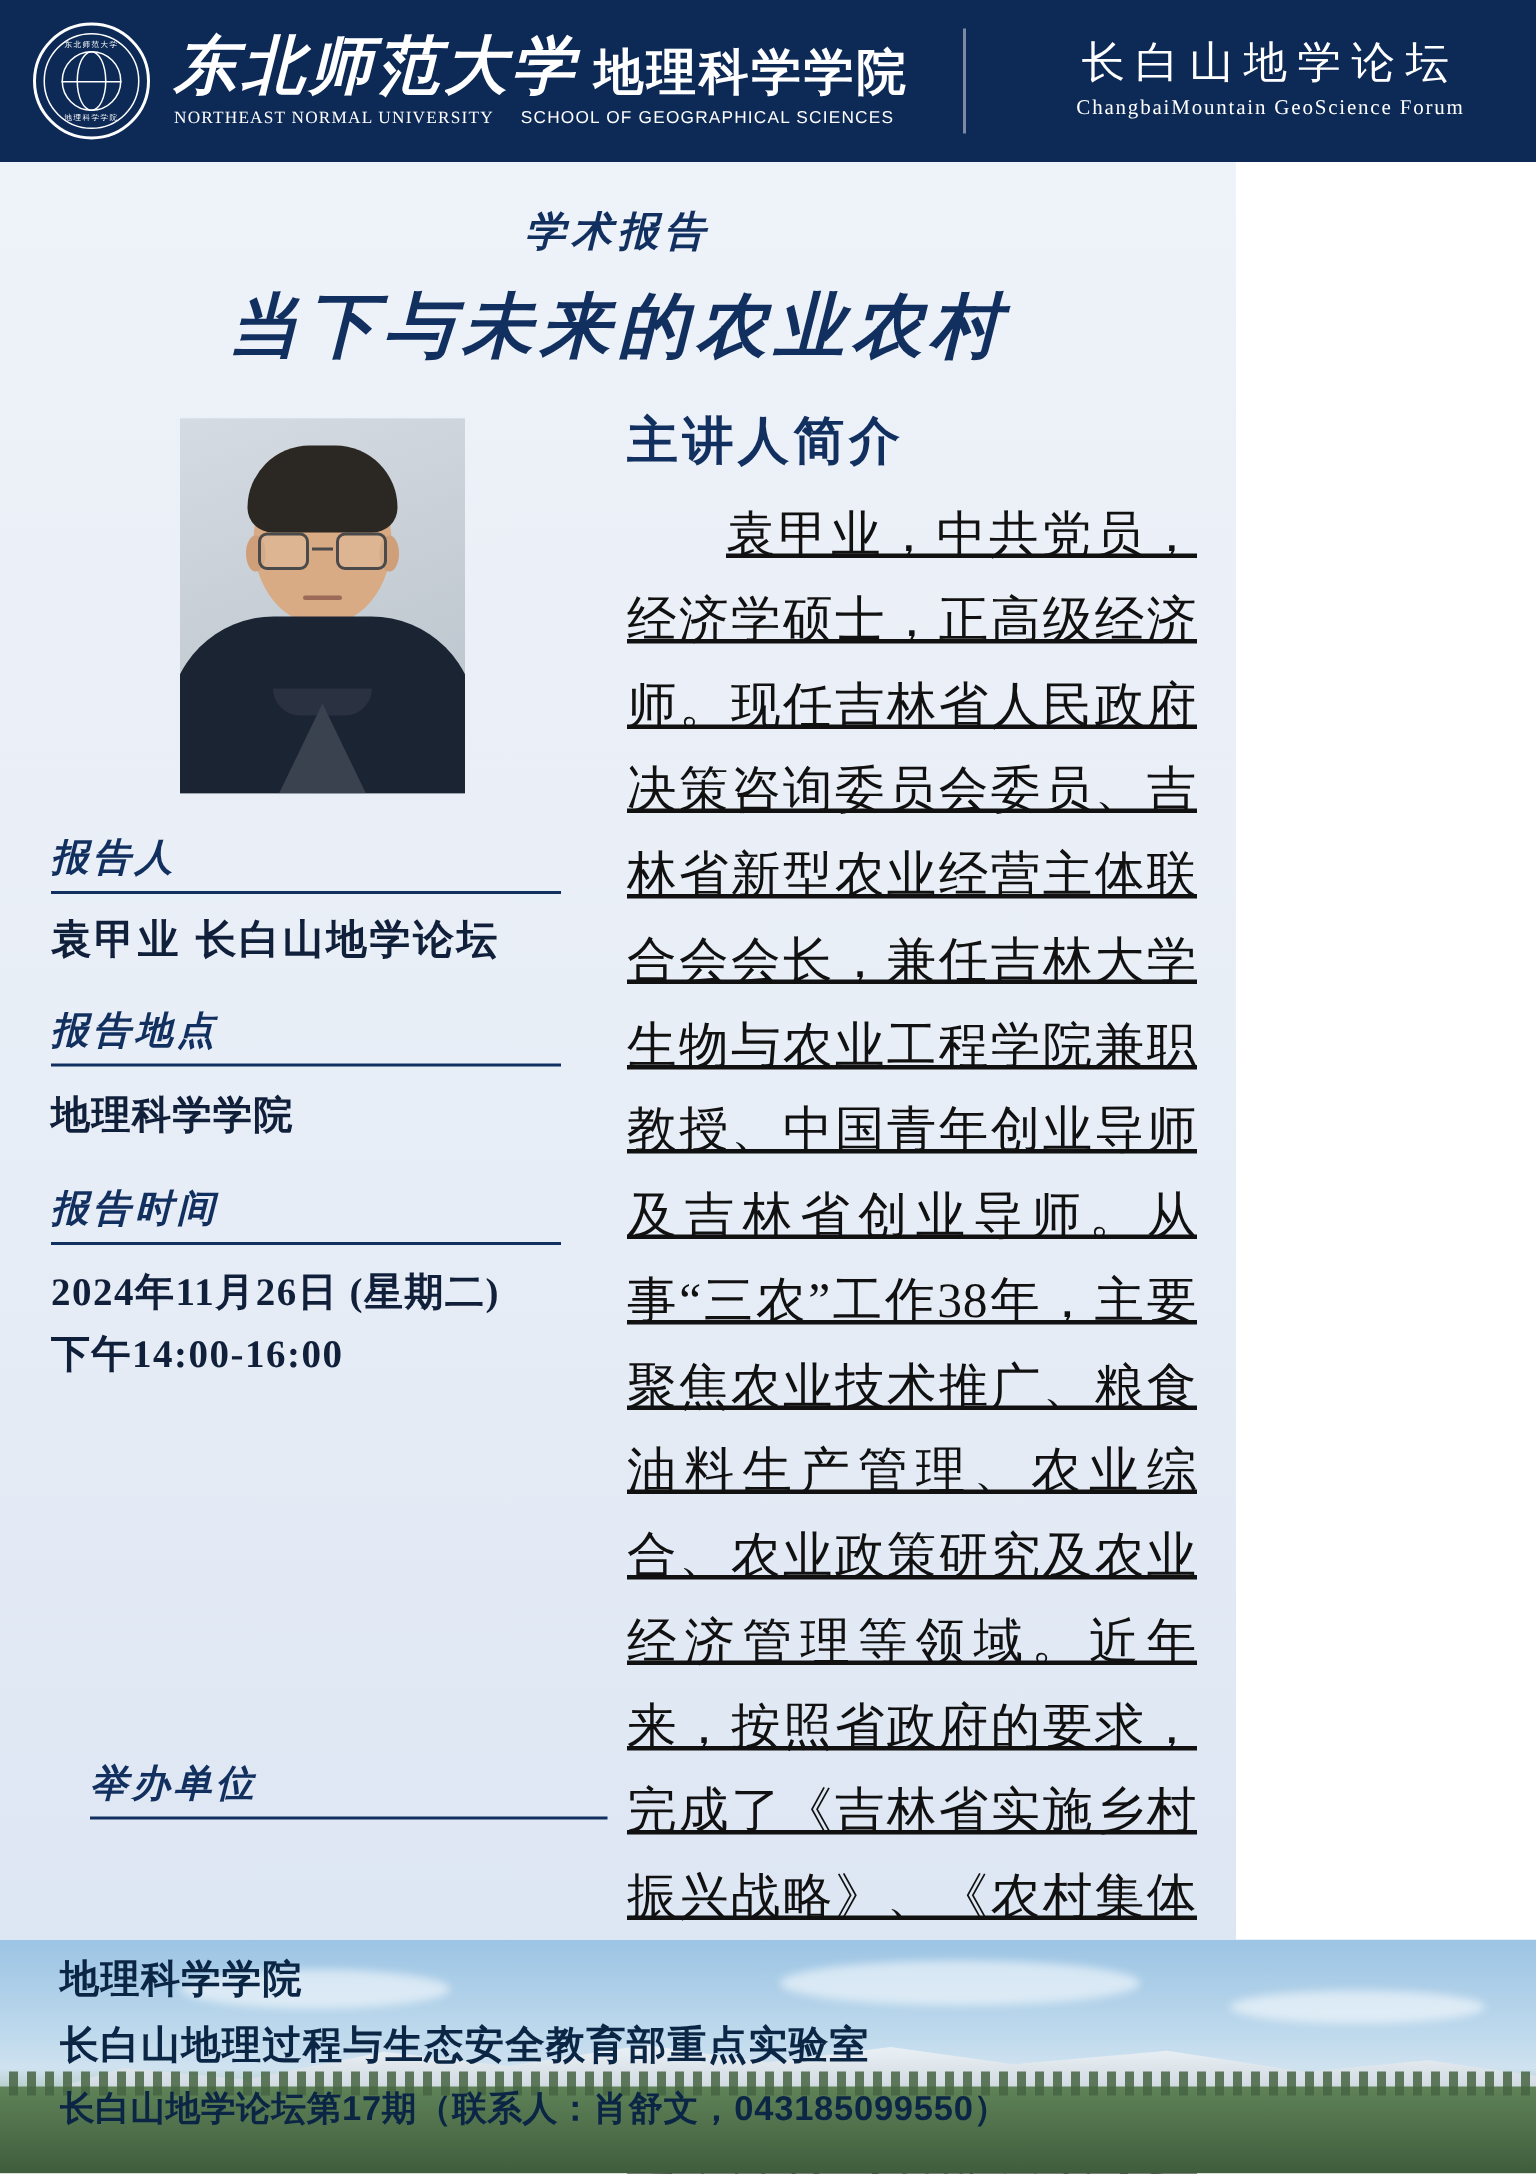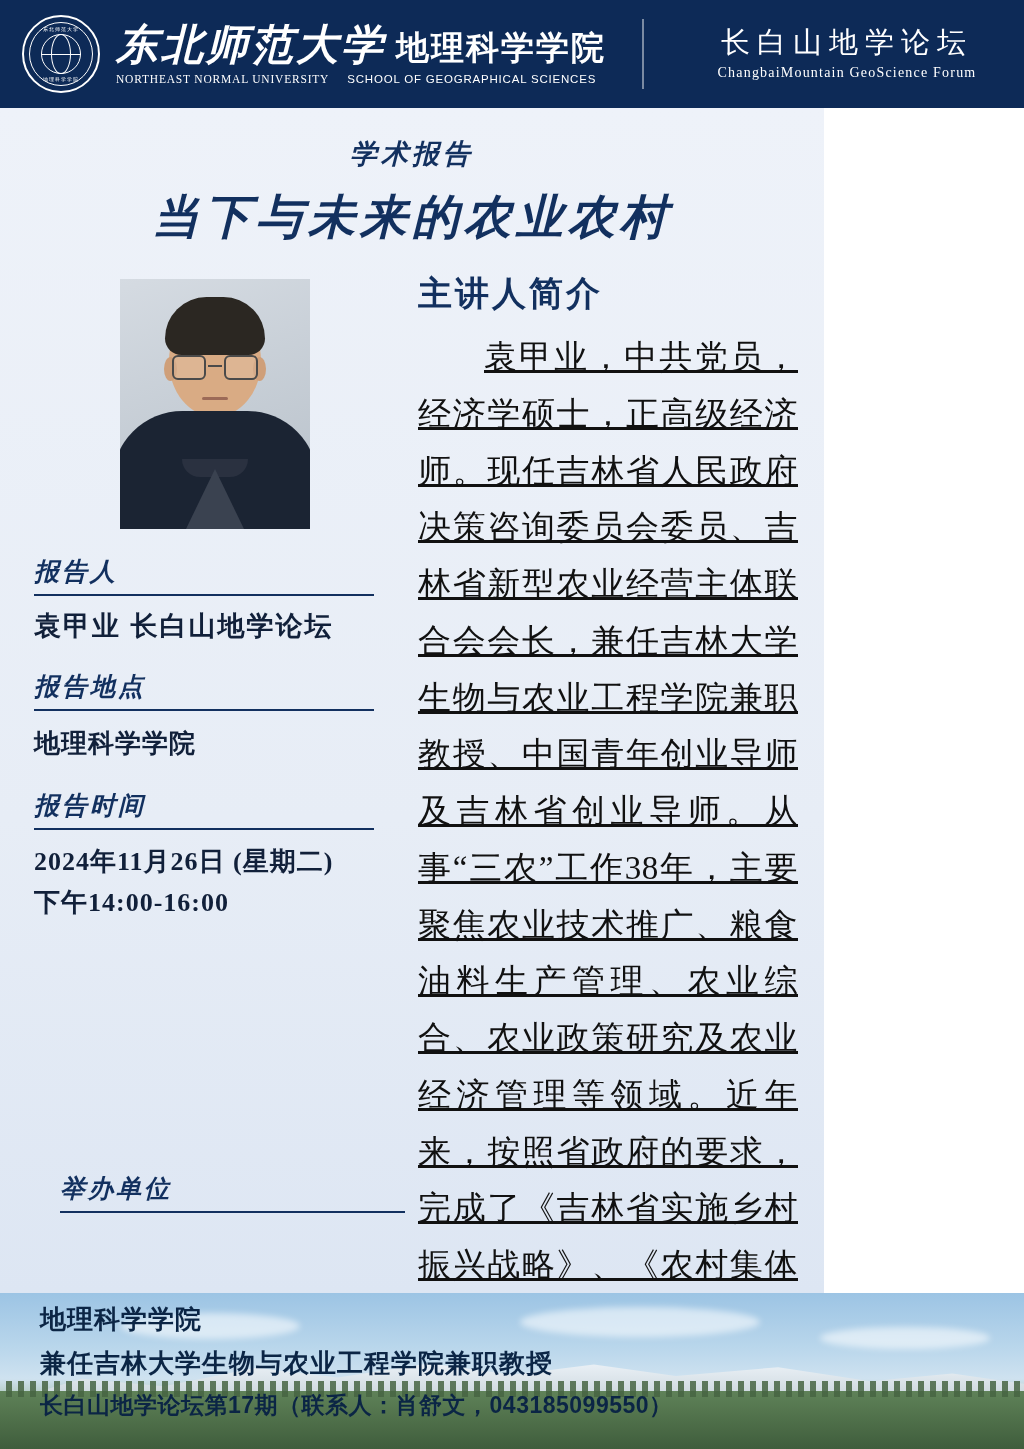--- a/index.html
+++ b/index.html
@@ -510,16 +510,16 @@
 
 <div class="footer">
   <div class="f-sky"></div>
   <div class="f-cloud" style="left:120px; top:20px; width:180px; height:26px;"></div>
   <div class="f-cloud" style="left:520px; top:14px; width:240px; height:30px;"></div>
   <div class="f-cloud" style="left:820px; top:34px; width:170px; height:22px;"></div>
   <div class="f-mtn"></div>
   <div class="f-forest"></div>
   <div class="footer-text">
     <div class="f-line1">地理科学学院</div>
-    <div class="f-line2">兼任吉林大学生物与农业工程学院兼职教授</div>
+    <div class="f-line2">长白山地理过程与生态安全教育部重点实验室</div>
     <div class="f-line3">长白山地学论坛第17期（联系人：肖舒文，043185099550）</div>
   </div>
 </div>
 
 </body></html>

